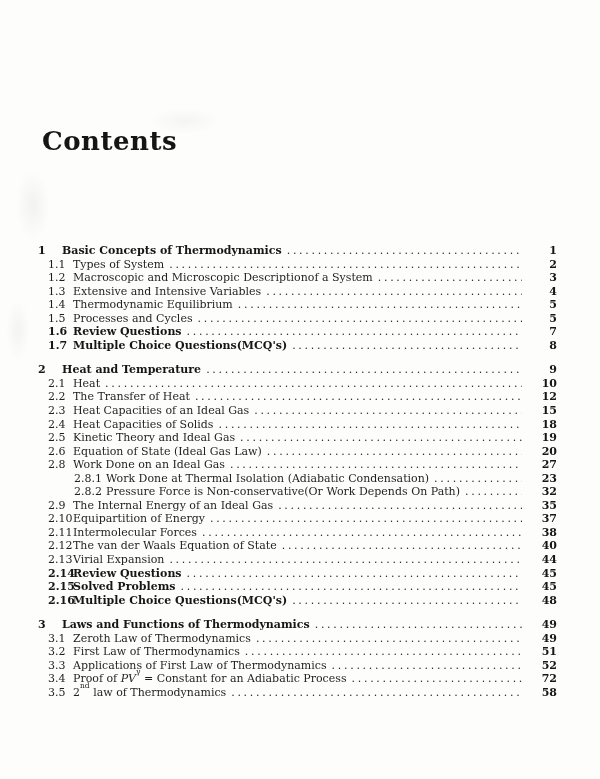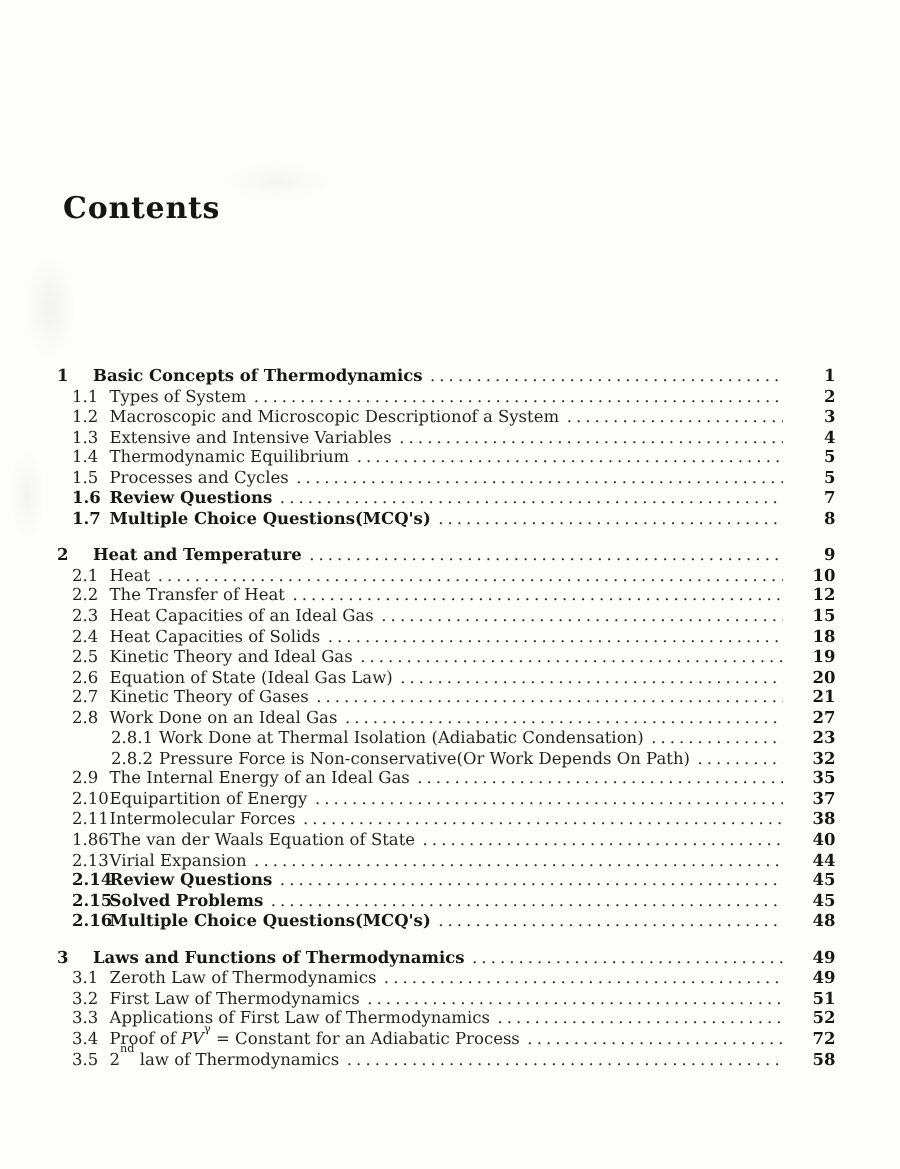--- a/index.html
+++ b/index.html
@@ -19,21 +19,21 @@
         background: radial-gradient(closest-side, rgba(130,130,130,.09), rgba(130,130,130,0)); }
   .s2 { left: 150px; top: 108px; width: 70px; height: 26px;
         background: radial-gradient(closest-side, rgba(130,130,130,.07), rgba(130,130,130,0)); }
   .s3 { left: 6px; top: 300px; width: 24px; height: 60px;
         background: radial-gradient(closest-side, rgba(130,130,130,.08), rgba(130,130,130,0)); }
 
   h1.title {
     position: absolute;
     left: 42px; top: 126px;
     margin: 0;
-    font-size: 20px;
+    font-size: 26px;
     font-weight: bold;
     letter-spacing: 0.5px;
     color: #151515;
   }
 
   .toc {
     position: absolute;
     left: 38px; top: 244px;
     width: 519px;
     font-size: 11px;
@@ -178,26 +178,20 @@
           <span class="leader"></span>
           <span class="pageno">19</span>
         </div>
         <div class="row l1">
           <span class="num">2.6</span>
           <span class="tit">Equation of State (Ideal Gas Law)</span>
           <span class="leader"></span>
           <span class="pageno">20</span>
         </div>
         <div class="row l1">
-          <span class="num">2.7</span>
-          <span class="tit">Kinetic Theory of Gases</span>
-          <span class="leader"></span>
-          <span class="pageno">21</span>
-        </div>
-        <div class="row l1">
           <span class="num">2.8</span>
           <span class="tit">Work Done on an Ideal Gas</span>
           <span class="leader"></span>
           <span class="pageno">27</span>
         </div>
         <div class="row l2">
           <span class="num">2.8.1</span>
           <span class="tit">Work Done at Thermal Isolation (Adiabatic Condensation)</span>
           <span class="leader"></span>
           <span class="pageno">23</span>
@@ -220,21 +214,21 @@
           <span class="leader"></span>
           <span class="pageno">37</span>
         </div>
         <div class="row l1">
           <span class="num">2.11</span>
           <span class="tit">Intermolecular Forces</span>
           <span class="leader"></span>
           <span class="pageno">38</span>
         </div>
         <div class="row l1">
-          <span class="num">1.86</span>
+          <span class="num">2.12</span>
           <span class="tit">The van der Waals Equation of State</span>
           <span class="leader"></span>
           <span class="pageno">40</span>
         </div>
         <div class="row l1">
           <span class="num">2.13</span>
           <span class="tit">Virial Expansion</span>
           <span class="leader"></span>
           <span class="pageno">44</span>
         </div>

